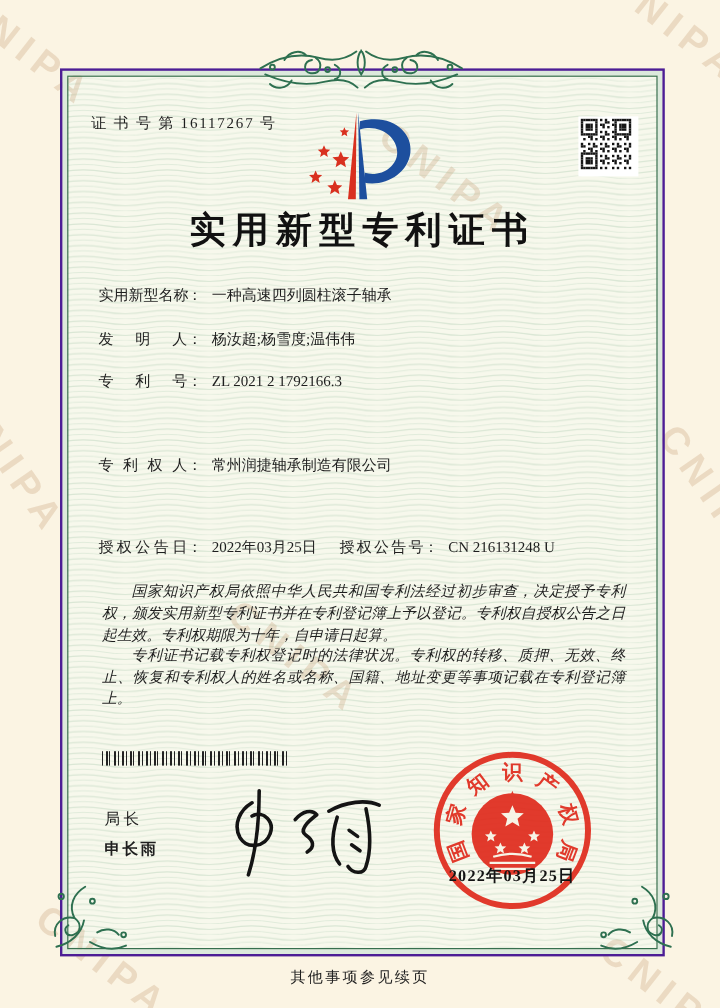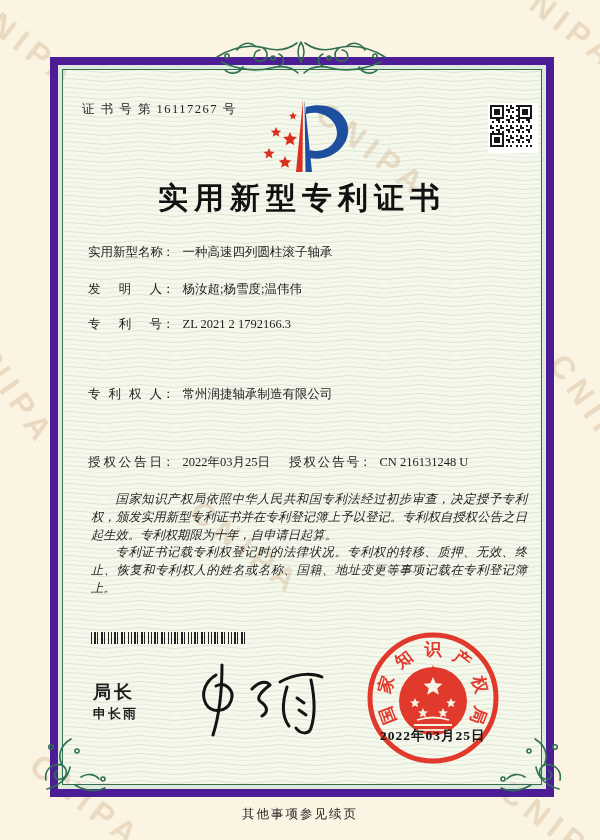--- a/index.html
+++ b/index.html
@@ -21,21 +21,21 @@
     white-space:nowrap;pointer-events:none;
   }
   .wm.steep{transform:translate(-50%,-50%) rotate(55deg);}
 
   
   .guilloche{position:absolute;left:52px;top:59px;z-index:1;}
 
   
   .frame{
     position:absolute;left:50px;top:57px;width:504px;height:740px;
-    box-sizing:border-box;border:8px solid #4c1d95;
+    box-sizing:border-box;border:2px solid #4c1d95;
     box-shadow:inset 0 0 0 4px #dce9dc;
     z-index:3;
   }
   .frame-line{position:absolute;inset:4px;border:1px solid #376f4e;pointer-events:none;}
   .content{position:absolute;inset:0;z-index:4;}
 
   
   .cert-no{position:absolute;left:24px;top:36px;font-size:12.5px;letter-spacing:1.5px;}
   .logo{position:absolute;left:204px;top:31px;}
   .qr{position:absolute;left:430px;top:38px;width:46px;height:46px;background:#fff;padding:2px;}
@@ -61,22 +61,22 @@
   .paras p{margin:0;text-indent:2em;}
 
   
   .barcode{
     position:absolute;left:33px;top:567px;width:156px;height:12px;
     background:repeating-linear-gradient(90deg,
       #222 0 1px,transparent 1px 3px,#222 3px 5px,transparent 5px 6px,
       #222 6px 7px,transparent 7px 10px,#222 10px 12px,transparent 12px 13px,
       #222 13px 14px,transparent 14px 17px,#222 17px 18px,transparent 18px 20px);
   }
-  .role{position:absolute;left:35px;top:615px;font-size:18px;letter-spacing:3px;
-        font-family:"Liberation Sans","DejaVu Sans",sans-serif;font-weight:bold;}
+  .role{position:absolute;left:35px;top:615px;font-size:13px;letter-spacing:3px;
+        font-family:"Liberation Sans","DejaVu Sans",sans-serif;font-weight:normal;}
   .dname{position:absolute;left:35px;top:640px;font-size:13px;letter-spacing:2px;
         font-family:"Liberation Sans","DejaVu Sans",sans-serif;font-weight:bold;}
   .signature{position:absolute;left:118px;top:594px;}
   .seal{position:absolute;left:300px;top:560px;}
   .seal-date{position:absolute;left:322px;top:662px;font-size:13.5px;font-weight:bold;
              letter-spacing:1px;white-space:nowrap;color:#141414;}
   .pagenum{position:absolute;left:0;top:707px;width:100%;text-align:center;font-size:11.5px;letter-spacing:1px;}
 
   .cont-note{position:absolute;left:0;top:806px;width:100%;text-align:center;
              font-size:12.5px;letter-spacing:2px;z-index:4;}

